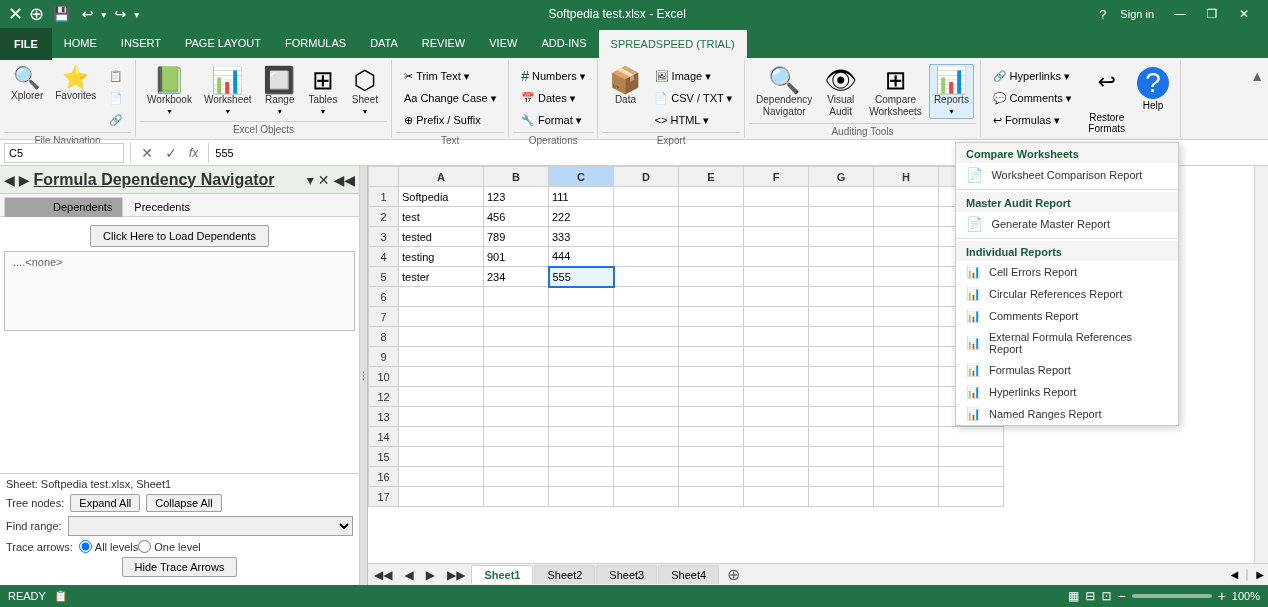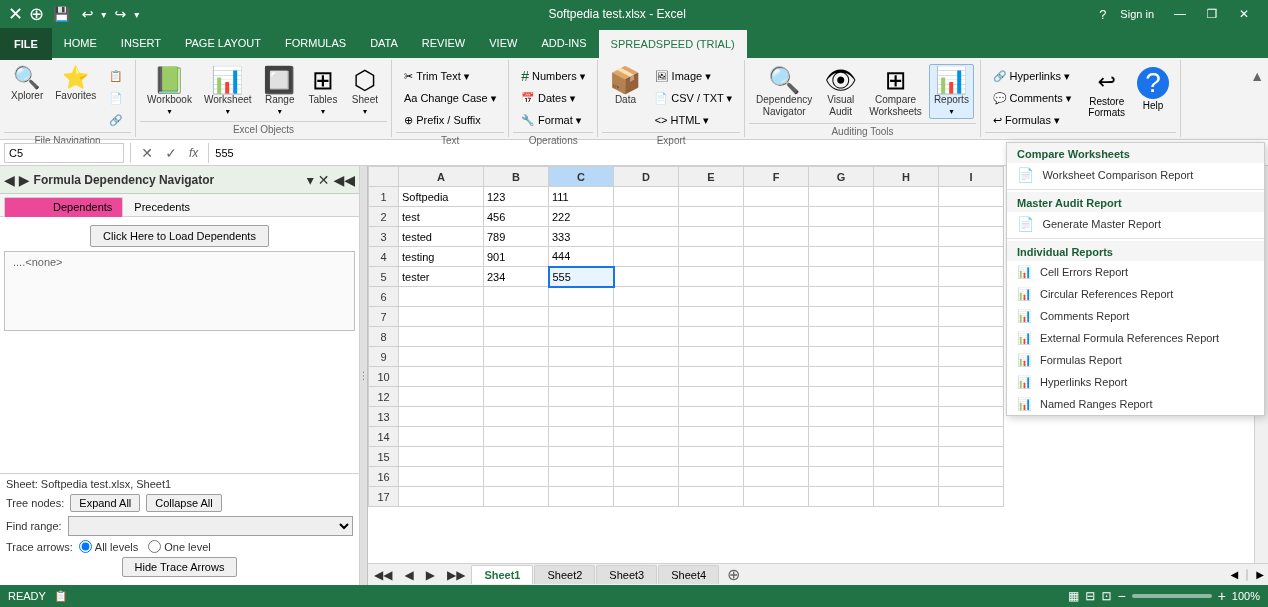--- a/index.html
+++ b/index.html
@@ -135,39 +135,39 @@
     .panel-header {
       display: flex;
       align-items: center;
       background: #e8f0e8;
       border-bottom: 1px solid #c0d0c0;
       padding: 2px 4px;
       height: 28px;
       gap: 4px;
     }
     .panel-nav-btn { font-size: 14px; cursor: pointer; color: #333; border: none; background: transparent; }
-    .panel-title { font-size: 12px; font-weight: bold; color: #333; flex: 1; }
+    .panel-title { font-size: 16px; font-weight: bold; color: #333; flex: 1; text-decoration: underline; }
     .panel-close-btn { cursor: pointer; font-size: 14px; color: #333; border: none; background: transparent; }
     .panel-collapse-btn { cursor: pointer; font-size: 14px; color: #333; border: none; background: transparent; }
 
     .panel-tabs {
       display: flex;
       border-bottom: 1px solid #d0d0d0;
       background: #f5f5f5;
       padding: 3px 4px 0;
     }
     .panel-tab {
       padding: 3px 10px;
       cursor: pointer;
       border: 1px solid transparent;
       border-bottom: none;
       font-size: 11px;
       border-radius: 2px 2px 0 0;
     }
-    .panel-tab.active { background: #ec4899; border-color: #d0d0d0; margin-bottom: -1px; padding-left: 48px; }
+    .panel-tab.active { background: #a3a3a3; border-color: #d0d0d0; margin-bottom: -1px; padding-left: 48px; }
 
     .panel-body { flex: 1; padding: 4px; overflow: auto; }
     .load-btn {
       display: block;
       margin: 4px auto;
       padding: 4px 12px;
       background: #f0f0f0;
       border: 1px solid #a0a0a0;
       cursor: pointer;
       font-size: 11px;
@@ -178,21 +178,21 @@
     .panel-footer { padding: 4px 6px; border-top: 1px solid #d0d0d0; font-size: 11px; color: #333; }
     .panel-footer-row { display: flex; align-items: center; gap: 6px; margin-bottom: 4px; }
     .small-btn {
       padding: 2px 8px;
       background: #f0f0f0;
       border: 1px solid #a0a0a0;
       cursor: pointer;
       font-size: 11px;
       border-radius: 2px;
     }
-    .radio-group { display: flex; align-items: center; gap: 10px; }
+    .radio-group { display: flex; align-items: center; gap: 0; }
     .radio-label { display: flex; align-items: center; gap: 3px; cursor: pointer; }
     .find-range-row { display: flex; align-items: center; gap: 6px; }
     .find-range-select { height: 20px; font-size: 11px; border: 1px solid #a0a0a0; padding: 0 2px; flex: 1; }
     .trace-btn {
       display: block;
       margin: 4px auto;
       padding: 3px 12px;
       background: #f0f0f0;
       border: 1px solid #a0a0a0;
       cursor: pointer;
@@ -248,25 +248,25 @@
       font-size: 11px;
       padding: 0 8px;
       gap: 8px;
     }
     .status-right { margin-left: auto; display: flex; align-items: center; gap: 6px; }
 
     
     .dropdown-menu {
       position: absolute;
       top: 142px;
-      left: 1006px;
+      left: 955px;
       background: white;
       border: 1px solid #ccc;
       box-shadow: 2px 2px 8px rgba(0,0,0,0.2);
-      width: 259px;
+      width: 224px;
       z-index: 100;
     }
     .dropdown-section-header {
       padding: 5px 10px 3px;
       font-size: 11px;
       color: #1a5c38;
       font-weight: bold;
       background: #f5f5f5;
     }
     .dropdown-item {
@@ -491,21 +491,21 @@
           <span>Comments ▾</span>
         </div>
         <div class="ribbon-btn-small">
           <span>↩</span>
           <span>Formulas ▾</span>
         </div>
       </div>
       <div style="display:flex;flex-direction:column;gap:2px;padding-top:2px;margin-left:4px;">
         <div class="ribbon-btn" style="min-width:40px;">
           <div style="font-size:22px;">↩</div>
-          <div style="font-size:10px;text-align:center;">Restore<br>Formats</div>
+          <div style="font-size:10px;text-align:center;margin-top:16px;">Restore<br>Formats</div>
         </div>
       </div>
       <div class="ribbon-btn" style="min-width:40px;">
         <div style="font-size:28px;background:#1a73e8;color:white;border-radius:50%;width:32px;height:32px;display:flex;align-items:center;justify-content:center;">?</div>
         <div style="font-size:10px;">Help</div>
       </div>
     </div>
     <div class="ribbon-group-label"></div>
   </div>
 

